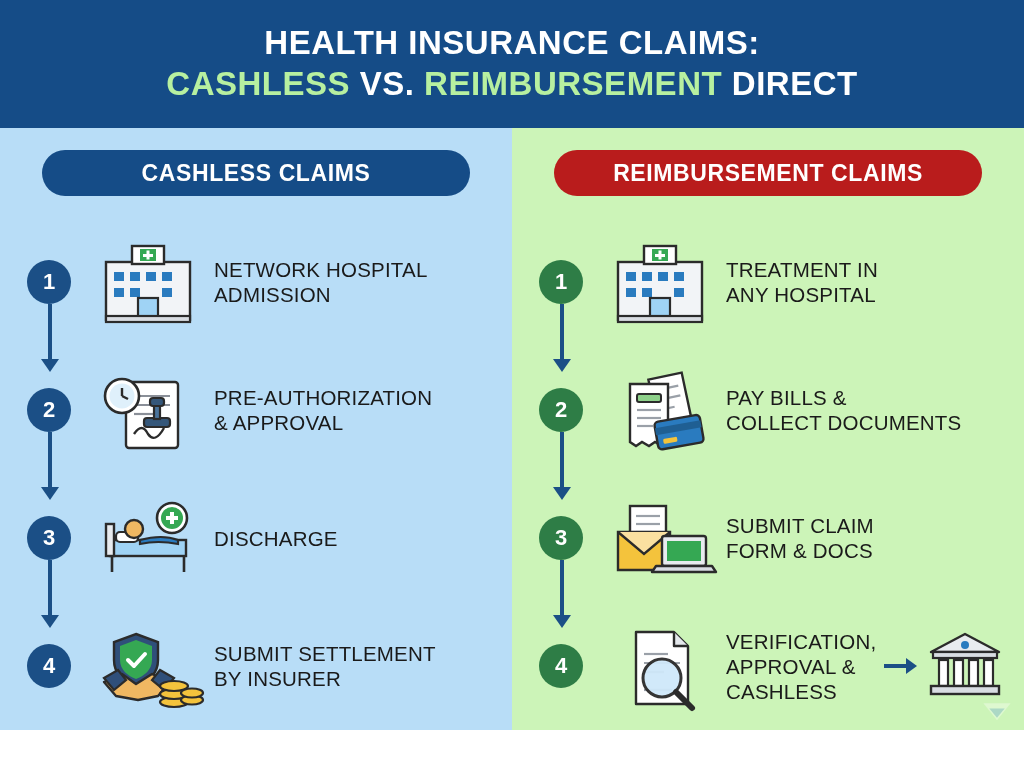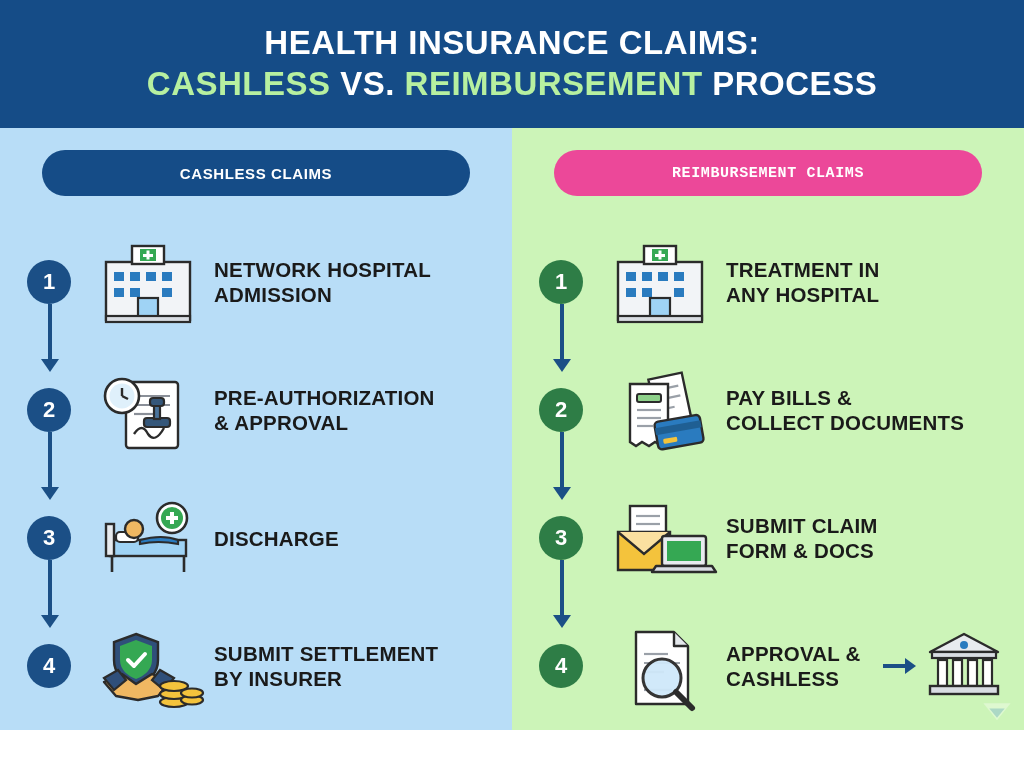--- a/index.html
+++ b/index.html
@@ -58,26 +58,26 @@
   .col-reimb { background: #ccf4b8; }
 
   .col-title {
     height: 46px;
     border-radius: 24px;
     display: flex;
     align-items: center;
     justify-content: center;
     color: #ffffff;
     font-weight: bold;
-    font-size: 15px;
+    font-size: 23px;
     letter-spacing: 0.6px;
     margin: 0 26px 0 26px;
   }
   .title-cashless { background: #154c87; }
-  .title-reimb { background: #ec4899; font-family: Liberation Mono, monospace; }
+  .title-reimb { background: #b91c1c; }
 
   
   .steps {
     position: relative;
     margin-top: 22px;
   }
   .step {
     position: relative;
     display: flex;
     align-items: center;
@@ -107,21 +107,21 @@
 
   .icon-wrap {
     width: 132px;
     flex: none;
     display: flex;
     align-items: center;
     justify-content: center;
   }
   .step-label {
     font-size: 20.5px;
-    font-weight: bold;
+    font-weight: normal;
     color: #1a1a1a;
     line-height: 1.22;
     letter-spacing: 0.2px;
     flex: 1;
   }
   .step-label .lbl-line { display: block; white-space: nowrap; }
 
   
   .connector {
     position: absolute;
@@ -179,21 +179,21 @@
 <body>
 
 <div class="page">
 
   <div class="header">
     <div class="header-line">HEALTH INSURANCE CLAIMS:</div>
     <div class="header-line">
       <span class="hl-green">CASHLESS</span>
       <span>VS.</span>
       <span class="hl-green">REIMBURSEMENT</span>
-      <span>PROCESS</span>
+      <span>DIRECT</span>
     </div>
   </div>
 
   <div class="columns">
 
     <div class="col col-cashless">
       <div class="col-title title-cashless">CASHLESS CLAIMS</div>
 
       <div class="steps">
 
@@ -439,20 +439,21 @@
                 <line x1="38" y1="38" x2="62" y2="38"></line>
                   <line x1="38" y1="47" x2="74" y2="47"></line>
                 <line x1="38" y1="56" x2="58" y2="56"></line>
                   <line x1="38" y1="74" x2="66" y2="74"></line>
               </g>
               <circle cx="56" cy="62" r="19" fill="#cfe8fa" stroke="#2b2b2b" stroke-width="3" opacity="0.95"></circle>
               <line x1="70" y1="76" x2="86" y2="92" stroke="#2b2b2b" stroke-width="6" stroke-linecap="round"></line>
             </svg>
           </div>
           <div class="step-label">
+            <span class="lbl-line">VERIFICATION,</span>
             <span class="lbl-line">APPROVAL &amp;</span>
             <span class="lbl-line">CASHLESS</span>
           </div>
           <div class="extra-icon">
             <span class="inline-arrow">
               <span class="bar"></span>
                 <span class="tip"></span>
             </span>
             <span>
               <svg width="88" height="76" viewBox="0 0 88 76">

